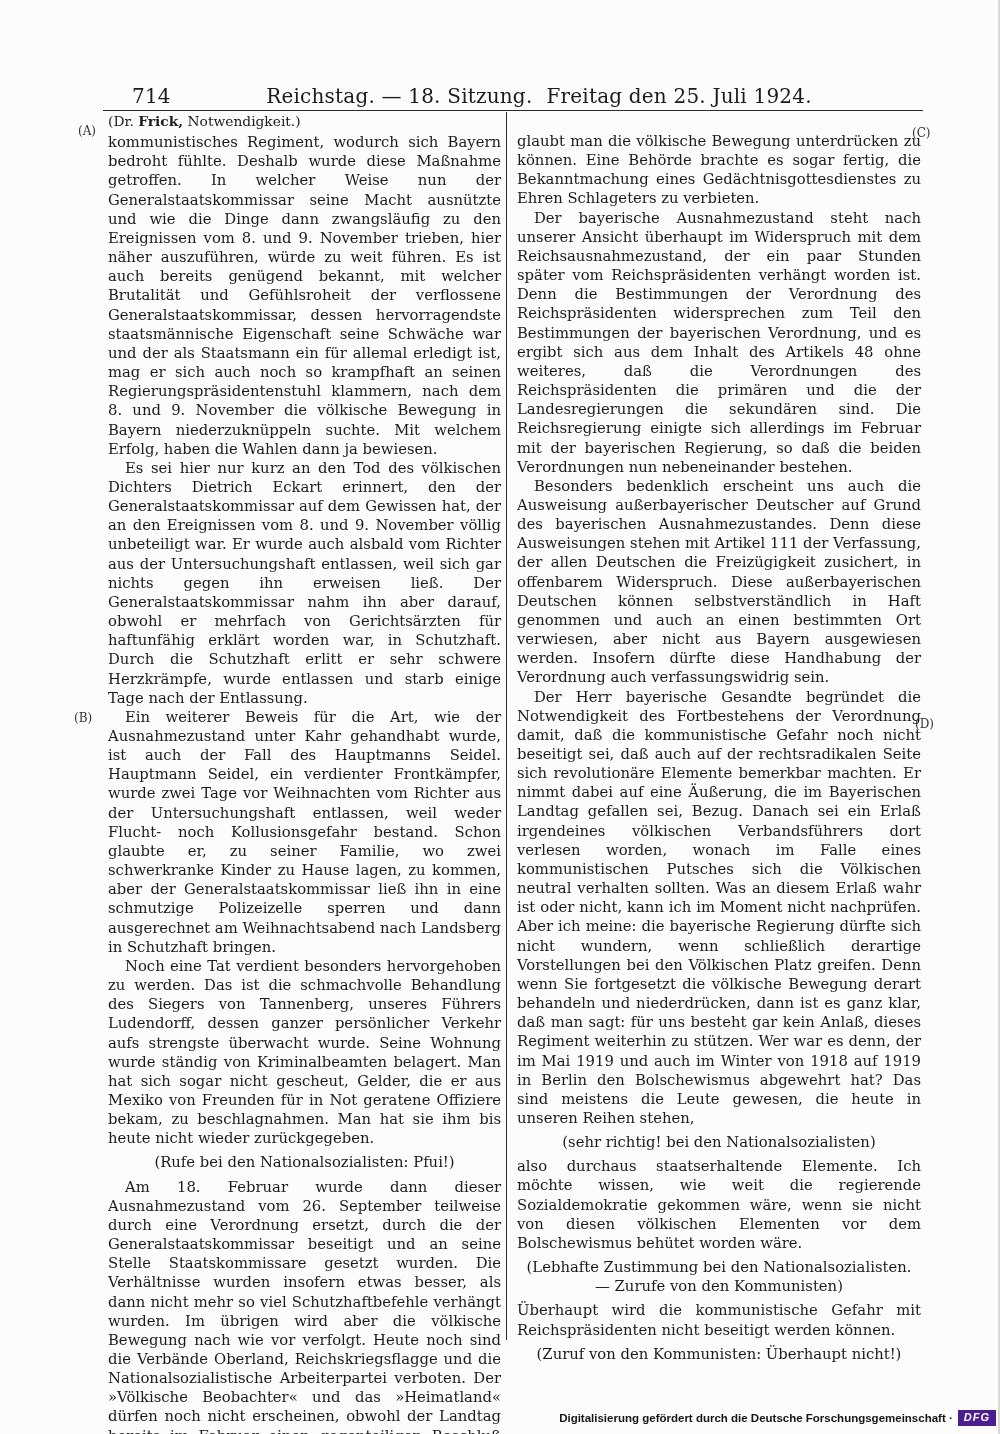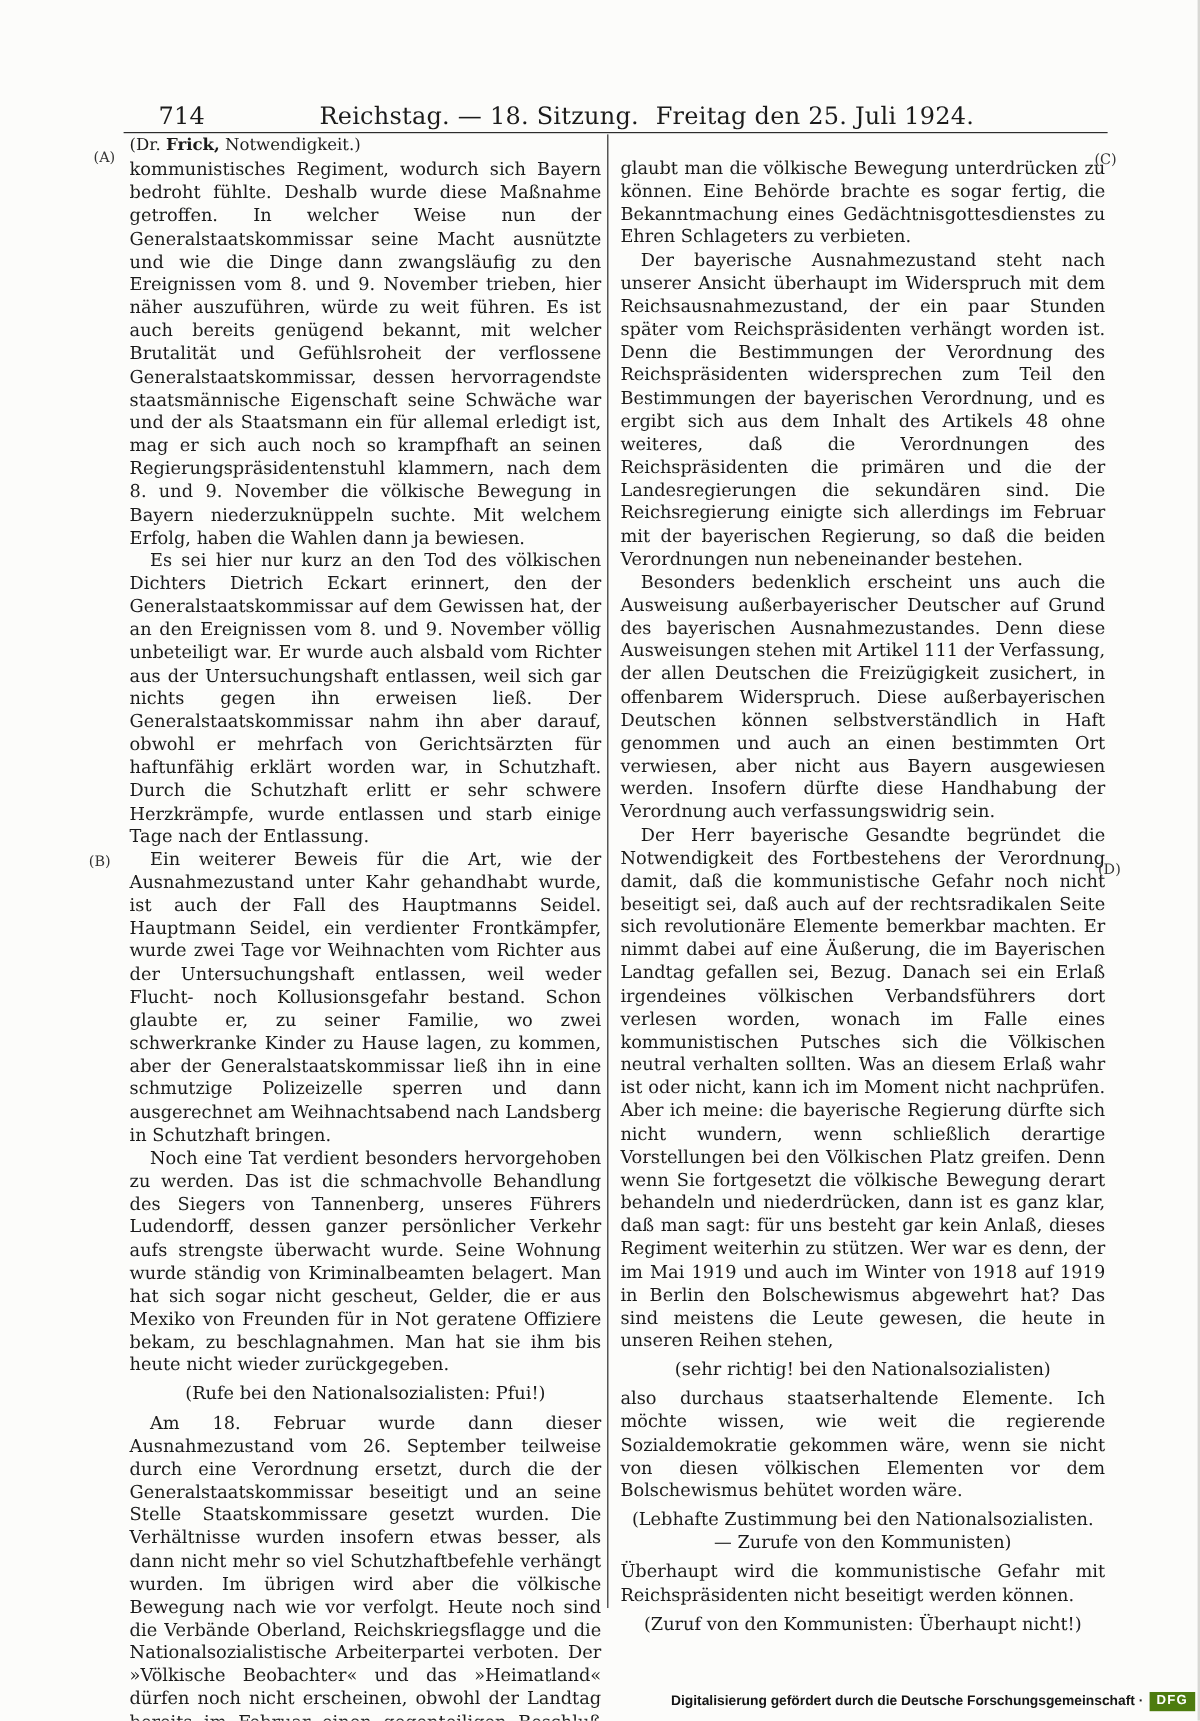--- a/index.html
+++ b/index.html
@@ -30,22 +30,22 @@
   .speaker-note{font-size:13.8px;margin:0 0 1px 0;}
   .speaker-note .bold{font-weight:bold;}
   p.body{margin:0;text-align:justify;}
   p.body.indent{text-indent:17px;}
   p.stage{margin:5px 0;text-align:center;}
   
   .footer{position:absolute;right:4px;bottom:8px;height:17px;
     font-family:"Liberation Sans","DejaVu Sans",sans-serif;
     font-size:11.5px;font-weight:bold;color:#151515;
     display:flex;align-items:center;gap:5px;text-align:center;}
-  .dfg-logo{display:inline-block;background:#4d7c0f;color:#ffffff;
-    font-weight:bold;font-size:11px;
+  .dfg-logo{display:inline-block;background:#4c1d95;color:#ffffff;
+    font-style:italic;font-weight:bold;font-size:11px;
     padding:2px 6px 3px 6px;letter-spacing:1px;line-height:11px;}
 </style>
 </head>
 <body>
 
 <div class="page-edge"></div>
 
 <div class="header">
   <span class="page-num">714</span>
   <span class="header-title"><span>Reichstag. — 18. Sitzung.</span><span class="gap"></span><span>Freitag den 25. Juli 1924.</span></span>

